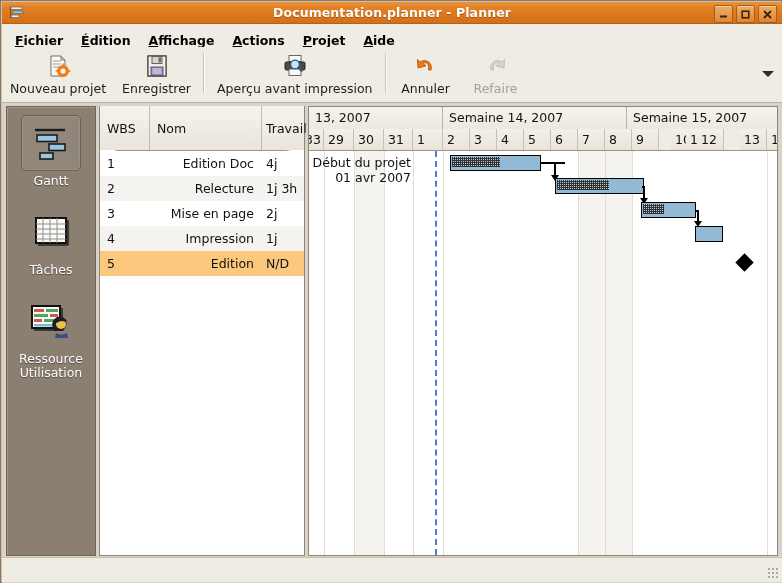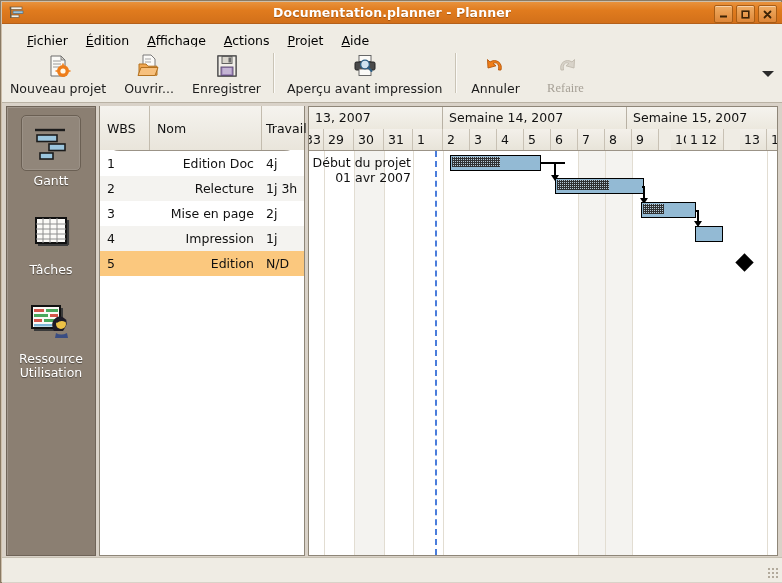--- a/index.html
+++ b/index.html
@@ -44,40 +44,40 @@
     display:flex;align-items:center;justify-content:center;
     font-size:9px;color:#4a2a08;line-height:1;
   }
   .win-btn svg{display:block;}
   
   #menubar{
     position:absolute;left:1px;top:23px;width:780px;height:34px;
     background:#efece4;
     border-bottom:1px solid #cec8bb;
     box-sizing:border-box;
-    display:flex;align-items:center;padding-left:16px;
+    display:flex;align-items:center;padding-left:4px;font-weight:bold;
   }
   .menu-item{
     padding:2px 9px;color:#000;font-size:12.5px;cursor:default;white-space:nowrap;
   }
   .menu-item .mn{text-decoration:underline;}
   
   #toolbar{
     position:absolute;left:1px;top:46px;width:780px;height:56px;
     background:#efece4;
     border-bottom:1px solid #b9b2a4;
     box-sizing:border-box;
     display:flex;align-items:flex-start;padding-top:4px;
   }
   .tb-btn{
     display:flex;flex-direction:column;align-items:center;justify-content:flex-start;
     min-width:54px;padding:2px 8px 0 8px;cursor:default;
   }
   .tb-lbl{font-size:12.5px;color:#1d1d1d;margin-top:2px;white-space:nowrap;}
-  .tb-btn.disabled .tb-lbl{color:#a6a096;font-family:Liberation Serif, serif;}
+  .tb-btn.disabled .tb-lbl{color:#a6a096;}
   .tb-ico{width:26px;height:26px;position:relative;}
   .tb-sep{width:1px;height:40px;background:#cac4b6;margin:2px 4px 0 4px;
           border-right:1px solid #fbfaf7;}
   #tb-arrow{position:absolute;right:8px;top:24px;width:0;height:0;
             border-left:6px solid transparent;border-right:6px solid transparent;
             border-top:6px solid #2a2a2a;}
   
   #content{
     position:absolute;left:1px;top:102px;width:780px;height:480px;
     background:#d9d2c8;
@@ -277,31 +277,20 @@
           <path d="M16 3 l4 4 h-4 z" fill="#d8d4cb" stroke="#6d6d6d" stroke-width=".8"></path>
           <path d="M8 8h8M8 11h8M8 14h6" stroke="#9a9a9a" stroke-width="1"></path>
           <circle cx="18" cy="18" r="6" fill="#ee7d1a"></circle>
           <circle cx="18" cy="18" r="2.6" fill="#fff8e8"></circle>
           <path d="M18 10.5v2M18 23.5v-2M10.5 18h2M25.5 18h-2" stroke="#ee7d1a" stroke-width="1.6"></path>
         </svg>
       </span>
       <span class="tb-lbl">Nouveau projet</span>
     </div>
 
-    <div class="tb-btn">
-      <span class="tb-ico">
-        <svg width="26" height="26" viewBox="0 0 26 26">
-          <path d="M7 2 h8 l4 4 v8 h-12 z" fill="#fbfaf7" stroke="#6d6d6d" stroke-width=".9"></path>
-          <path d="M9 6h6M9 9h6" stroke="#a5a5a5" stroke-width="1"></path>
-          <path d="M3 11 h7 l2 2.2 h9 v9 h-18 z" fill="#f0a752" stroke="#b4721f" stroke-width="1"></path>
-          <path d="M5 14.5 h17 l-3 8 h-17 z" fill="#f7c07d" stroke="#b4721f" stroke-width="1"></path>
-        </svg>
-      </span>
-      <span class="tb-lbl">Ouvrir...</span>
-    </div>
 
     <div class="tb-btn">
       <span class="tb-ico">
         <svg width="26" height="26" viewBox="0 0 26 26">
           <rect x="4" y="3" width="18" height="20" fill="#efecе6" stroke="#4a4a4a" stroke-width="1.2"></rect>
           <rect x="4" y="3" width="18" height="20" fill="#f1eee8" stroke="#4a4a4a" stroke-width="1.2"></rect>
           <rect x="8" y="3.5" width="10" height="7" fill="#d9d5cc" stroke="#555" stroke-width=".9"></rect>
           <rect x="14.5" y="4.5" width="2.5" height="5" fill="#6b6b6b"></rect>
           <rect x="7" y="14" width="12" height="8.5" fill="#9f85b9" stroke="#5a4a70" stroke-width=".9"></rect>
           <path d="M8.5 16h9M8.5 18h9M8.5 20h9" stroke="#f1eef6" stroke-width=".9"></path>

